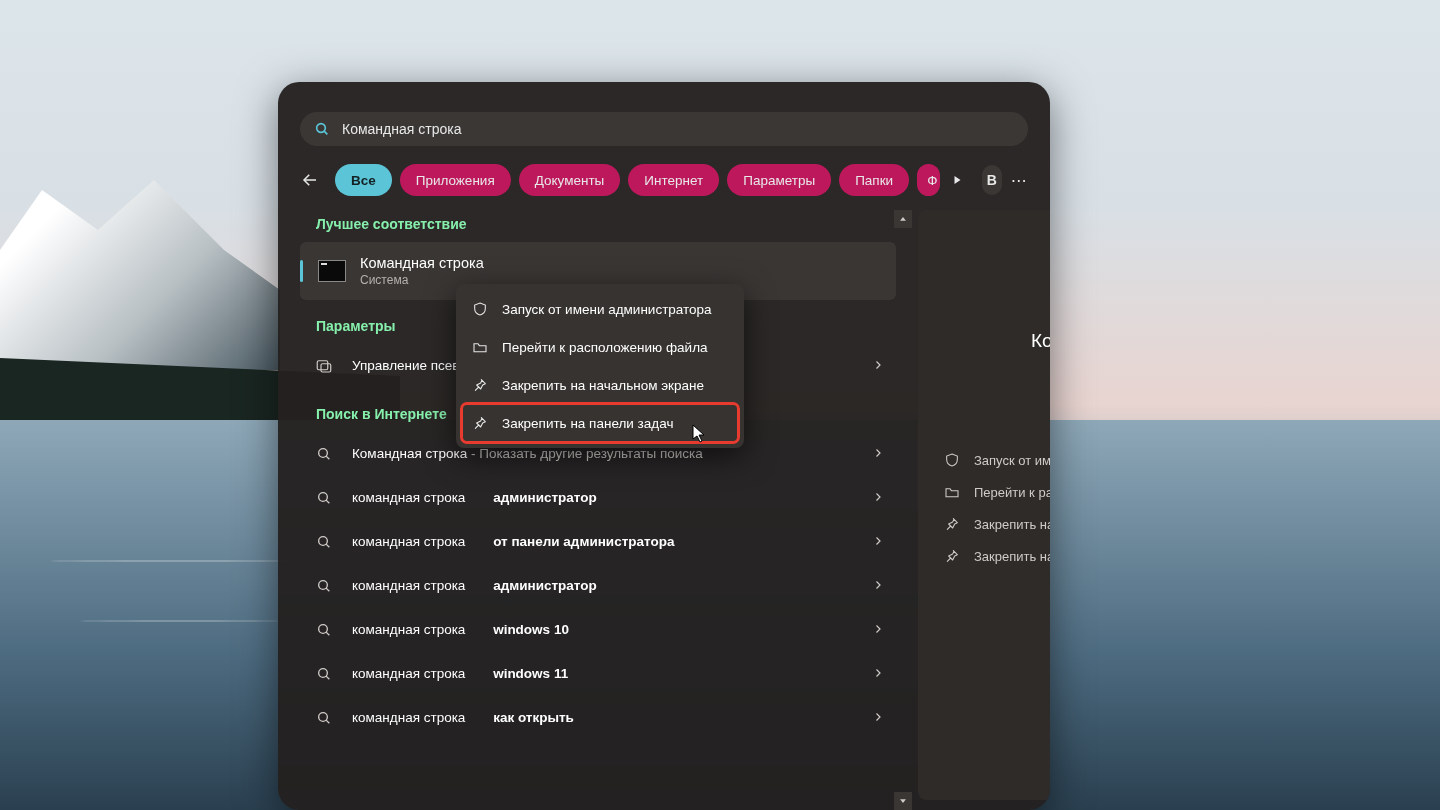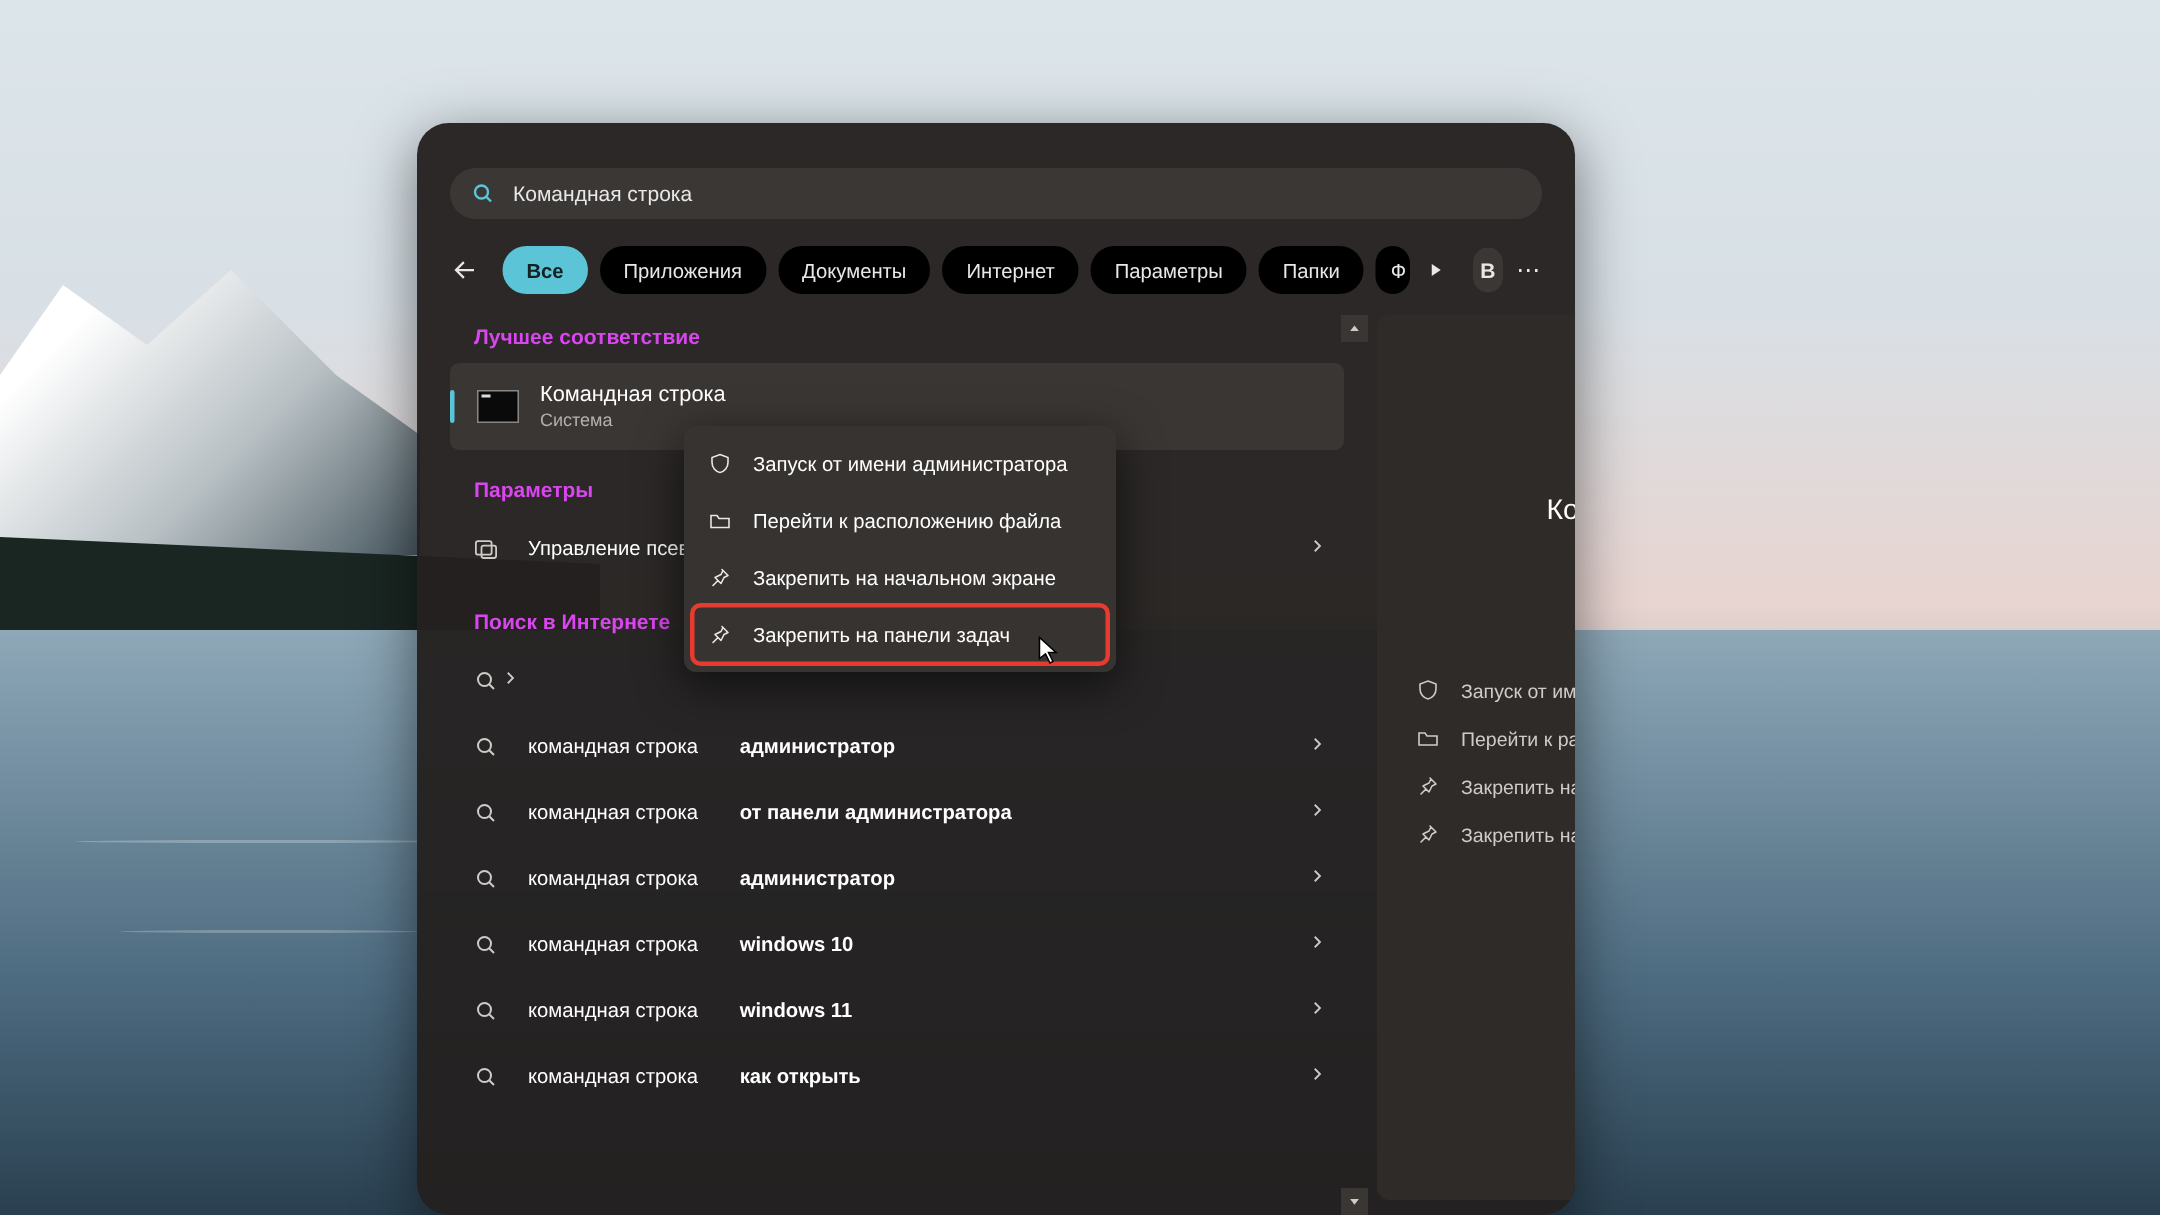--- a/index.html
+++ b/index.html
@@ -51,33 +51,33 @@
   .filter-row {
     position: absolute; left: 22px; top: 82px; width: 728px; height: 32px;
     display: flex; align-items: center; gap: 8px;
   }
   .back-btn {
     width: 32px; height: 32px; border-radius: 16px; display:flex; align-items:center; justify-content:center;
     color:#e8e8e8; margin-right: 6px;
   }
   .pill {
     height: 32px; padding: 0 16px; border-radius: 16px; display:flex; align-items:center;
-    background: #000000; color: #e8e8e8; font-size: 13.5px; white-space: nowrap;
+    background: #be185d; color: #e8e8e8; font-size: 13.5px; white-space: nowrap;
   }
   .pill.active { background: #5bc4d6; color: #132024; font-weight:600; }
   .pill.clip { width:24px; padding:0 10px; overflow:hidden; }
   .nav-btn { width:28px; height:28px; display:flex; align-items:center; justify-content:center; color:#e8e8e8;}
   .spacer { flex:1; }
   .user-btn { width:30px; height:30px; border-radius:15px; background:#3a3735; display:flex;align-items:center;justify-content:center; font-size:14px; font-weight:600;}
   .more-btn { width:28px; height:28px; display:flex;align-items:center;justify-content:center; color:#e8e8e8; font-size:16px;}
 
   .left-col {
     position: absolute; left: 22px; top: 128px; width: 604px; bottom:0; overflow:hidden;
   }
-  .section-h { font-size: 14px; color:#d946ef; font-weight:600; margin: 18px 0 10px 16px; }
+  .section-h { font-size: 14px; color:#86efac; font-weight:600; margin: 18px 0 10px 16px; }
   .section-h.first { margin-top: 6px;}
   .best-match {
     margin-left: 0; width: 596px; height: 58px; background:#3a3634; border-radius:6px;
     display:flex; align-items:center; padding-left:10px; position:relative;
   }
   .best-match::before{ content:""; position:absolute; left:0; top:18px; width:3px; height:22px; background:#5bc4d6; border-radius:2px;}
   .cmd-icon {
     width:28px; height:22px; background:#0a0a0a; border:1px solid #888; margin-left:8px; position:relative;
   }
   .cmd-icon::before{content:""; position:absolute; left:2px; top:2px; width:6px; height:2px; background:#ddd;}
@@ -188,20 +188,21 @@
 
     <div class="section-h">Поиск в Интернете</div>
 
     <div class="result-item">
       <div class="ri-icon">
           <svg width="16" height="16" viewBox="0 0 24 24" fill="none" stroke="#cfcbc8" stroke-width="2">
             <circle cx="10.5" cy="10.5" r="6.5"></circle>
             <line x1="20" y1="20" x2="15.2" y2="15.2"></line>
           </svg>
         </div>
+      <div class="ri-text"><span>Командная строка</span><span class="dim"> - </span><span class="dim">Показать другие результаты поиска</span></div>
       <div class="ri-chev"><svg width="12" height="12" viewBox="0 0 24 24" fill="none" stroke="currentColor" stroke-width="2.4">
             <polyline points="9 5 16 12 9 19"></polyline>
           </svg></div>
     </div>
     <div class="result-item">
       <div class="ri-icon">
           <svg width="16" height="16" viewBox="0 0 24 24" fill="none" stroke="#cfcbc8" stroke-width="2">
             <circle cx="10.5" cy="10.5" r="6.5"></circle>
             <line x1="20" y1="20" x2="15.2" y2="15.2"></line>
           </svg>

